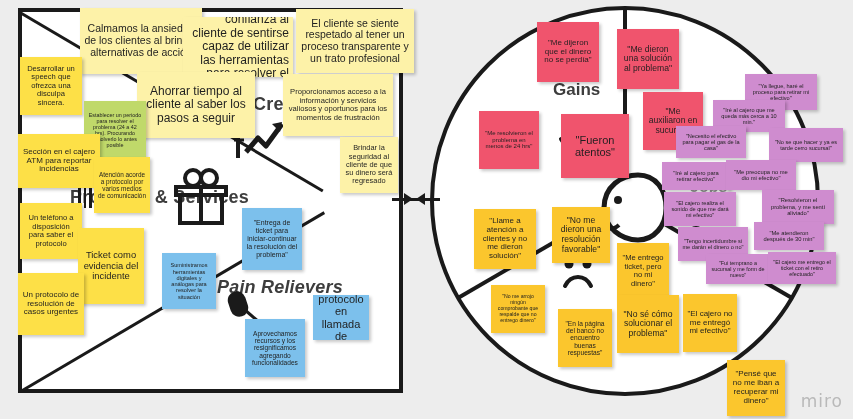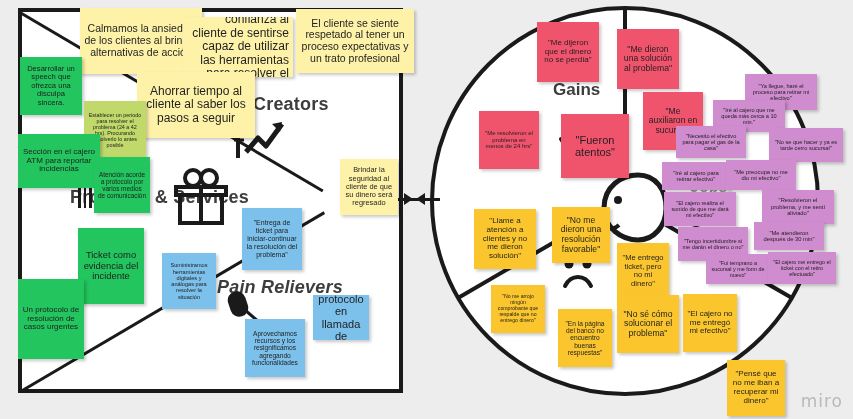--- a/index.html
+++ b/index.html
@@ -39,21 +39,21 @@
 
   
   .note{
     position:absolute;box-sizing:border-box;
     display:flex;align-items:center;justify-content:center;text-align:center;
     padding:3px 4px;line-height:1.12;color:#1f1f1f;
     box-shadow:2px 2px 3px rgba(0,0,0,.22);
     overflow:hidden;
   }
   .y{background:#fdf2a8;}
-  .g{background:#22c55e;}
+  .g{background:#fde047;}
   .gd{background:#c0d96a;}
   .b{background:#7cc0ec;}
   .p{background:#f0546d;color:#231f20;}
   .v{background:#cf8ccf;}
   .o{background:#fbc62d;}
 
   
   .icon{position:absolute;}
   .gift{left:170px;top:165px;width:62px;height:62px;}
   .barcode{left:78px;top:188px;width:46px;height:20px;}
@@ -155,30 +155,32 @@
   <div class="ci-label" style="left:553px;top:80px;font-size:17px;">Gains</div>
   <div class="ci-label" style="left:562px;top:238px;font-size:17px;">Pains</div>
   <div class="ci-label" style="left:690px;top:178px;font-size:16px;opacity:.55;">Jobs</div>
 
   <div class="conn"></div>
   <div class="arrow-l"></div>
   <div class="arrow-r"></div>
 
   <div class="note y" style="left:80px;top:8px;width:122px;height:66px;font-size:10.5px;">Calmamos la ansiedad de los clientes al brindar alternativas de acción</div>
   <div class="note y" style="left:183px;top:17px;width:110px;height:60px;font-size:12px;text-align:right;">Brindamos la confianza al cliente de sentirse capaz de utilizar las herramientas para resolver el problema</div>
-  <div class="note y" style="left:296px;top:9px;width:118px;height:64px;font-size:10.5px;">El cliente se siente respetado al tener un proceso expectativas y un trato profesional</div>
+  <div class="note y" style="left:296px;top:9px;width:118px;height:64px;font-size:10.5px;">El cliente se siente respetado al tener un proceso transparente y un trato profesional</div>
   <div class="note y" style="left:137px;top:72px;width:118px;height:66px;font-size:12px;">Ahorrar tiempo al cliente al saber los pasos a seguir</div>
-  <div class="note y" style="left:340px;top:137px;width:58px;height:56px;font-size:7.4px;margin-top:22px;">Brindar la seguridad al cliente de que su dinero será regresado</div>
+  <div class="note y" style="left:283px;top:74px;width:110px;height:62px;font-size:7.6px;">Proporcionamos acceso a la información y servicios valiosos y oportunos para los momentos de frustración</div>
+  <div class="note y" style="left:340px;top:137px;width:58px;height:56px;font-size:7.4px;">Brindar la seguridad al cliente de que su dinero será regresado</div>
 
   <div class="note g" style="left:20px;top:57px;width:62px;height:58px;font-size:7.6px;">Desarrollar un speech que ofrezca una disculpa sincera.</div>
   <div class="note gd" style="left:84px;top:101px;width:62px;height:58px;font-size:5.4px;">Establecer un periodo para resolver el problema (24 a 42 hrs). Procurando resolverlo lo antes posible</div>
   <div class="note g" style="left:18px;top:134px;width:82px;height:54px;font-size:8px;">Sección en el cajero ATM para reportar incidencias</div>
   <div class="note g" style="left:94px;top:157px;width:56px;height:56px;font-size:6.4px;">Atención acorde a protocolo por varios medios de comunicación</div>
+  <div class="note g" style="left:20px;top:203px;width:62px;height:56px;font-size:7.6px;">Un teléfono a disposición para saber el protocolo</div>
   <div class="note g" style="left:78px;top:228px;width:66px;height:76px;font-size:9.4px;">Ticket como evidencia del incidente</div>
-  <div class="note g" style="left:18px;top:279px;width:66px;height:80px;font-size:8px;">Un protocolo de resolución de casos urgentes</div>
+  <div class="note g" style="left:18px;top:273px;width:66px;height:62px;font-size:8px;">Un protocolo de resolución de casos urgentes</div>
 
   <div class="note b" style="left:162px;top:253px;width:54px;height:56px;font-size:5.6px;">Suministramos herramientas digitales y análogas para resolver la situación</div>
   <div class="note b" style="left:242px;top:208px;width:60px;height:62px;font-size:7px;">"Entrega de ticket para iniciar-continuar la resolución del problema"</div>
   <div class="note b" style="left:245px;top:319px;width:60px;height:58px;font-size:6.6px;">Aprovechamos recursos y los resignificamos agregando funcionalidades</div>
   <div class="note b" style="left:313px;top:295px;width:56px;height:45px;font-size:11px;">Diseño de protocolo en llamada de atención a cliente.</div>
 
   <div class="note p" style="left:537px;top:22px;width:62px;height:60px;font-size:8px;">"Me dijeron que el dinero no se perdía"</div>
   <div class="note p" style="left:617px;top:29px;width:62px;height:60px;font-size:8.6px;">"Me dieron una solución al problema"</div>
   <div class="note p" style="left:479px;top:111px;width:60px;height:58px;font-size:6px;">"Me resolvieron el problema en menos de 24 hrs"</div>
   <div class="note p" style="left:561px;top:114px;width:68px;height:64px;font-size:11px;">"Fueron atentos"</div>

